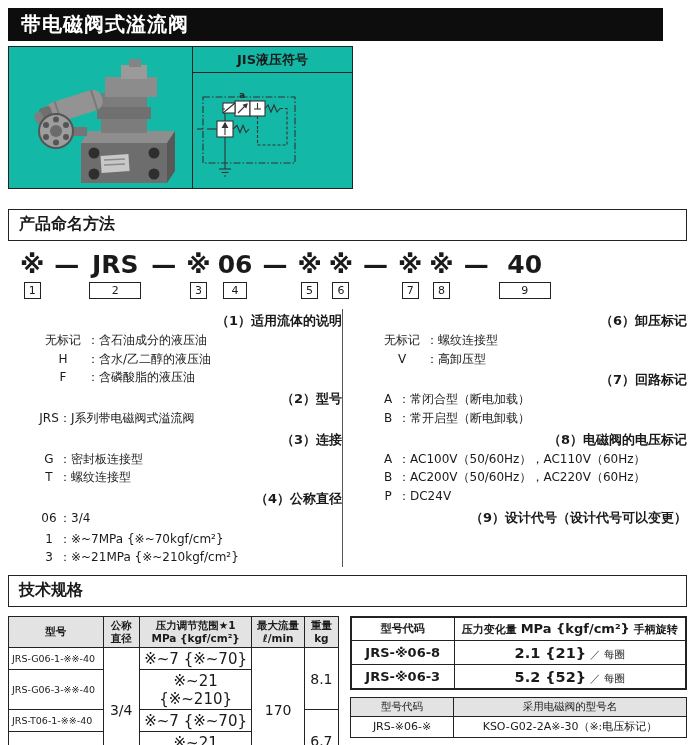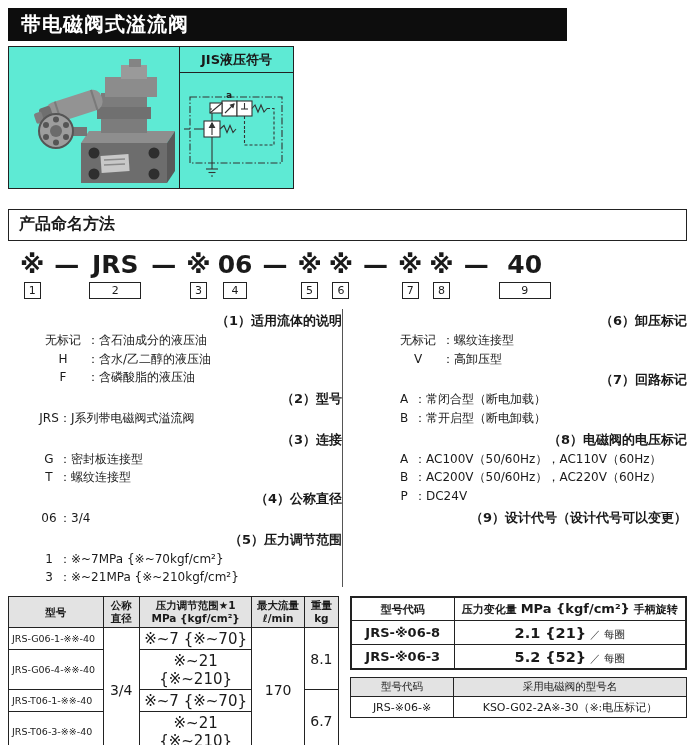--- a/index.html
+++ b/index.html
@@ -6,28 +6,28 @@
   html,body { background:#fff; }
   body {
     width:695px; height:745px;
     font-family:"DejaVu Sans","Liberation Sans",sans-serif;
     color:#1a1a1a; overflow:hidden;
   }
   .page { position:relative; width:695px; height:745px; padding:8px; }
 
   
   .title-bar {
-    width:559px; height:33px; background:#0d0d0d; color:#fff;
+    width:655px; height:33px; background:#0d0d0d; color:#fff;
     font-size:20px; font-weight:bold; line-height:33px; padding:0 13px;
     letter-spacing:1px;
   }
 
   
   .top-row { display:flex; margin-top:5px; gap:10px; }
-  .photo-box { width:286px; height:143px; border:1px solid #222; display:flex; background:#5eead4; flex:none; }
+  .photo-box { width:345px; height:143px; border:1px solid #222; display:flex; background:#14b8a6; flex:none; }
   .photo-area { width:184px; border-right:1px solid #222; position:relative; overflow:hidden; }
   .jis-panel { flex:1; display:flex; flex-direction:column; }
   .jis-title { border-bottom:1px solid #222; text-align:center; font-weight:bold; font-size:13px; padding:4px 0 3px; }
   .jis-body { flex:1; position:relative; }
   .features-col { flex:1; }
   .features-title-box { border:2px solid #111; font-size:15px; font-weight:bold; padding:3px 10px 4px; }
   .features-list { list-style:none; margin-top:9px; }
   .features-list li { font-size:12px; line-height:1.65; padding-left:16px; position:relative; }
   .features-list li::before { content:"●"; position:absolute; left:0; top:1px; font-size:9px; }
 
@@ -48,21 +48,21 @@
     min-width:17px; text-align:center; margin-top:3px; padding:0 3px;
   }
   .code-num.wide { min-width:52px; }
   .code-num.mid { min-width:24px; }
   .code-dash { font-size:25px; font-weight:bold; line-height:28px; margin:0 10px; }
   .tok-gap { margin-left:7px; }
 
   
   .spec-cols { display:flex; margin-top:8px; min-height:250px; }
   .spec-col-left { width:334px; padding-left:4px; }
-  .spec-col-right { flex:1; border-left:1.5px solid #555; padding-left:24px; }
+  .spec-col-right { flex:1; border-left:1.5px solid #555; padding-left:8px; }
   .spec-item { margin-top:2px; }
   .spec-title { font-size:13px; font-weight:bold; line-height:1.55;text-align:right; }
   .spec-title .n { font-weight:bold; }
   .spec-sub { display:flex; font-size:12px; line-height:1.55; padding-left:27px; }
   .spec-key { flex:none; min-width:20px;text-align:center; }
   .spec-key.wkey { min-width:48px; }
 
   
   .tables-row { display:flex; margin-top:9px; gap:11px; align-items:flex-start; }
   table { border-collapse:collapse; }
@@ -265,21 +265,20 @@
           </div>
       </div>
       <div class="spec-item">
         <div class="spec-title"><span class="n">（4）</span><span>公称直径</span></div>
         <div class="spec-sub">
             <span class="spec-key">06</span>
             <span>：3/4</span>
           </div>
       </div>
       <div class="spec-item">
-        <div class="spec-title"><span class="n">（5）</span><span>压力调节范围</span></div>
         <div class="spec-sub">
             <span class="spec-key">1</span>
             <span>：※~7MPa {※~70kgf/cm²}</span>
           </div>
         <div class="spec-sub">
             <span class="spec-key">3</span>
             <span>：※~21MPa {※~210kgf/cm²}</span>
           </div>
       </div>
     </div>
@@ -320,20 +319,21 @@
             <span class="spec-key">P</span>
             <span>：DC24V</span>
           </div>
       </div>
       <div class="spec-item">
         <div class="spec-title"><span class="n">（9）</span><span>设计代号（设计代号可以变更）</span></div>
       </div>
     </div>
   </div>
 
+  <div class="section-box sec-specs">技术规格</div>
 
   <div class="tables-row">
     <table class="main-table">
       <thead>
         <tr>
           <th style="width:94px">型号</th>
           <th style="width:36px">
               <div>公称</div>
               <div>直径</div>
             </th>
@@ -353,21 +353,21 @@
       </thead>
       <tbody>
         <tr>
           <td class="model">JRS-G06-1-※※-40</td>
           <td rowspan="4">3/4</td>
           <td class="rng">※~7 {※~70}</td>
           <td rowspan="4">170</td>
           <td rowspan="2">8.1</td>
         </tr>
         <tr>
-          <td class="model">JRS-G06-4-※※-40</td>
+          <td class="model">JRS-G06-3-※※-40</td>
           <td class="rng">※~21 {※~210}</td>
         </tr>
         <tr>
           <td class="model">JRS-T06-1-※※-40</td>
           <td class="rng">※~7 {※~70}</td>
           <td rowspan="2">6.7</td>
         </tr>
         <tr>
           <td class="model">JRS-T06-3-※※-40</td>
           <td class="rng">※~21 {※~210}</td>

